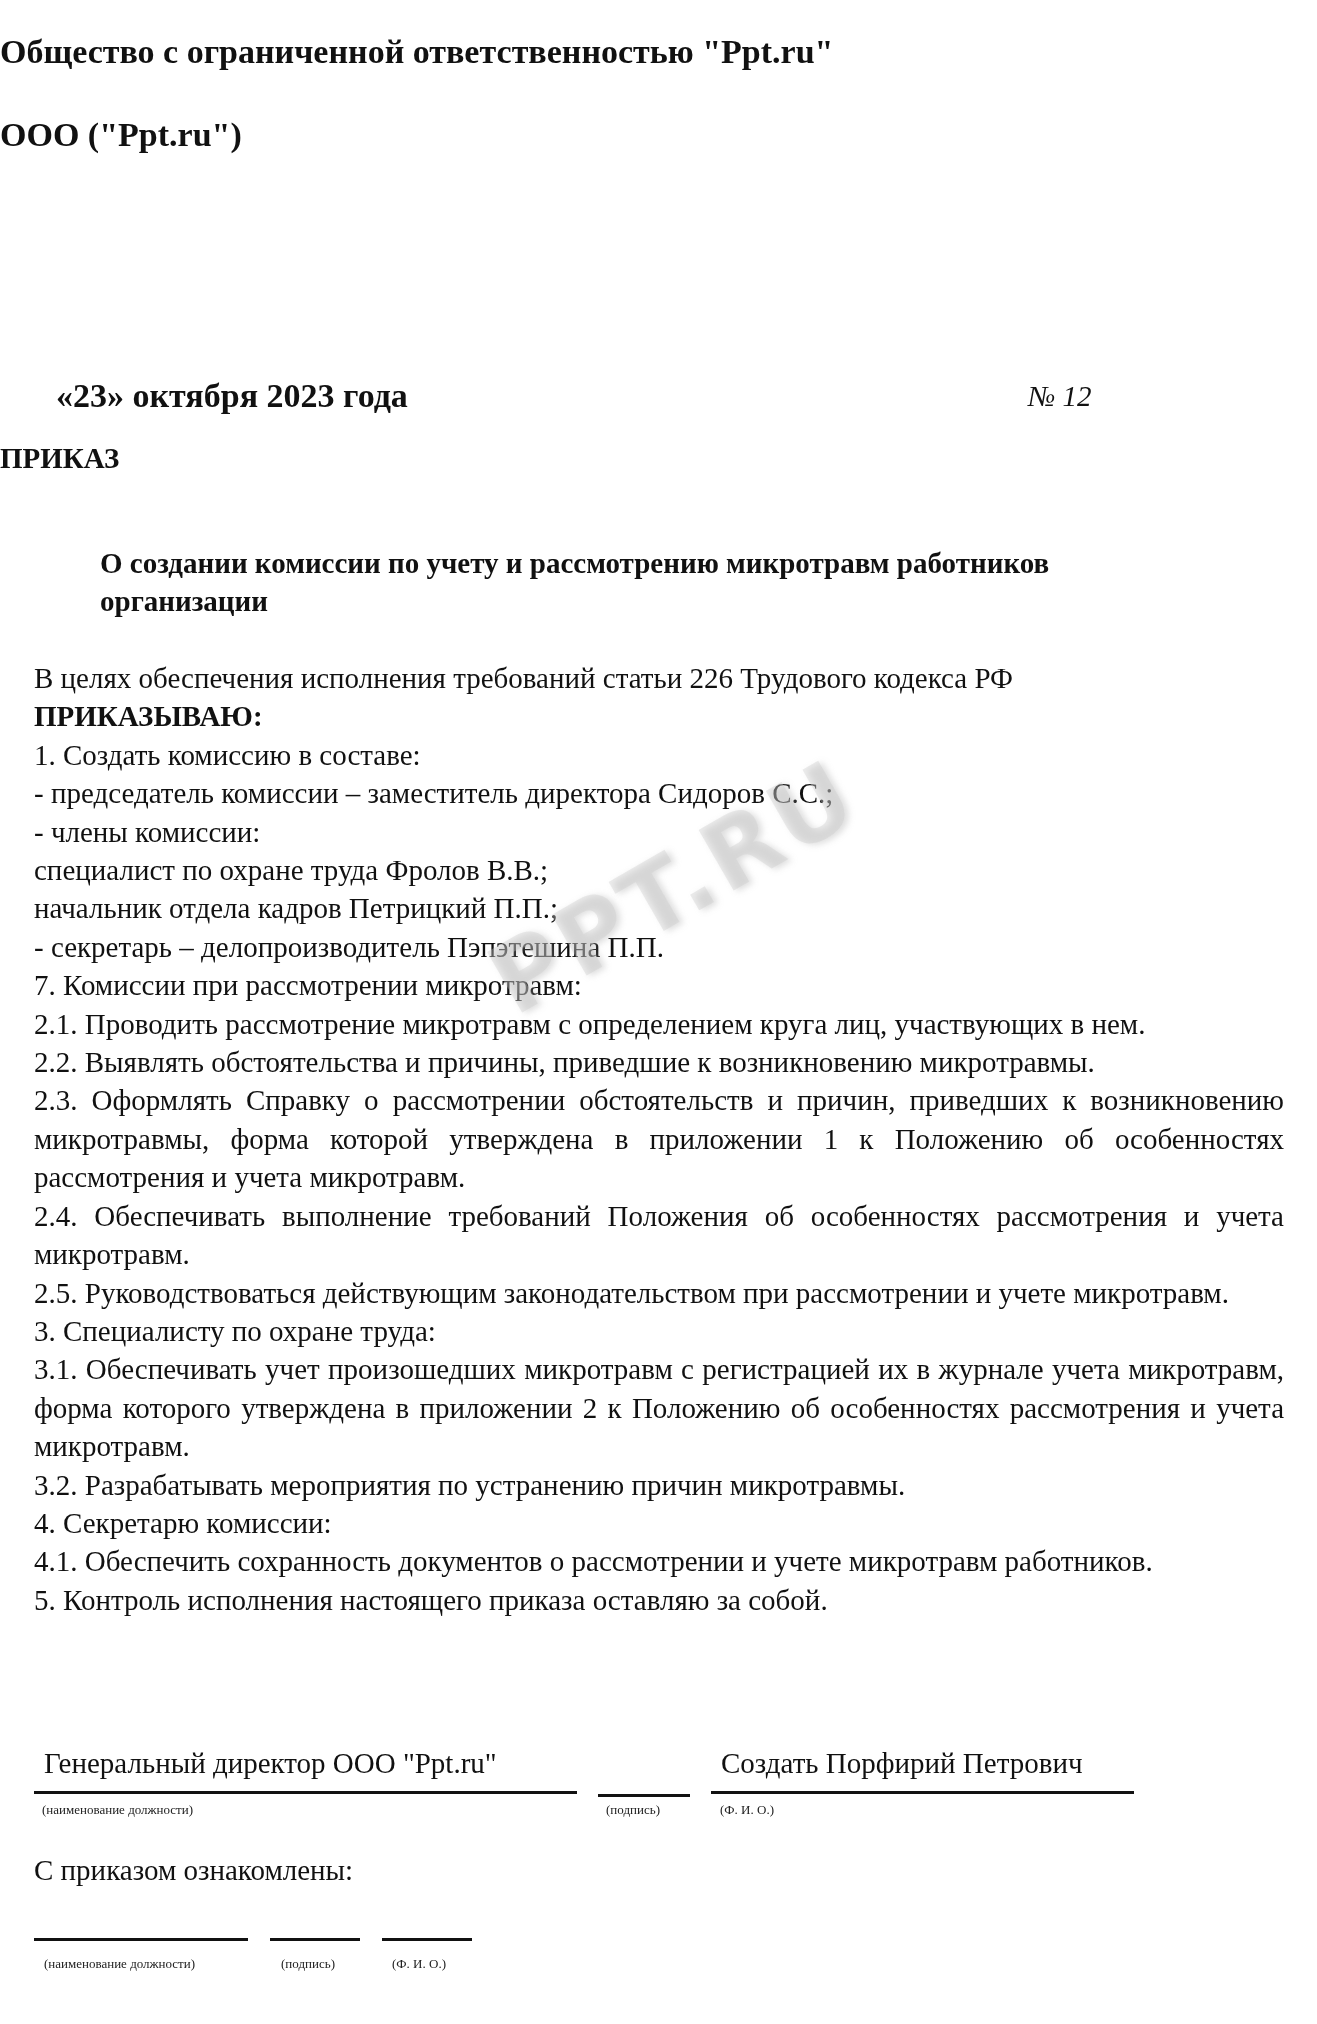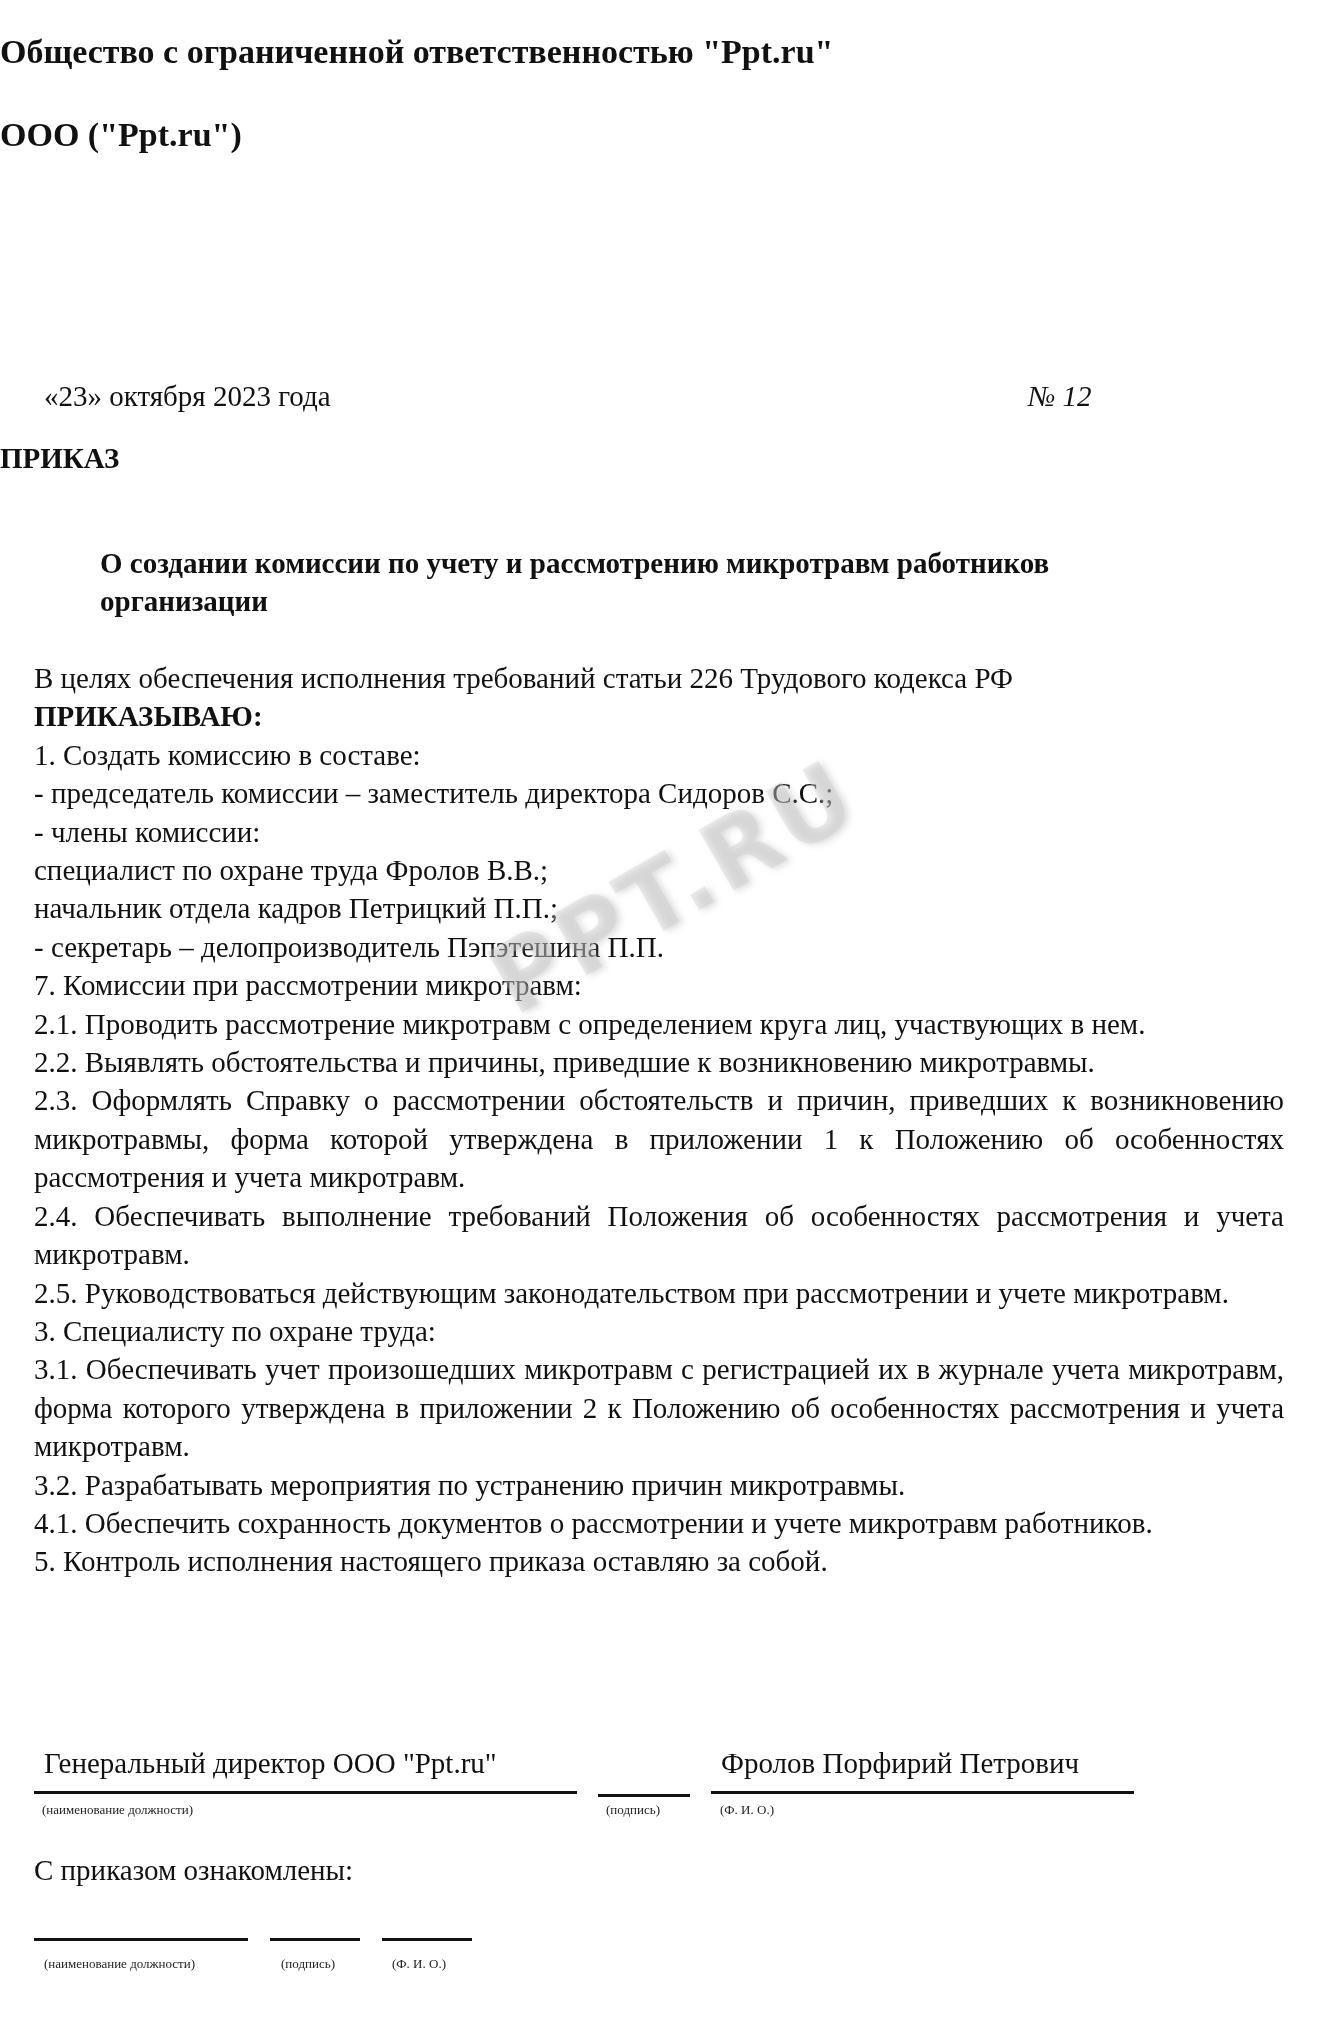--- a/index.html
+++ b/index.html
@@ -4,21 +4,21 @@
 <style>
   html, body { margin: 0; padding: 0; background: #ffffff; }
   body {
     width: 1317px; height: 2024px; position: relative; overflow: hidden;
     font-family: "Liberation Serif", "DejaVu Serif", serif; color: #111;
   }
   .abs { position: absolute; }
   .center { left: 0; width: 1317px; text-align: left; }
   .company { top: 30px; font-size: 34px; font-weight: bold; line-height: 44px; }
   .company-short { top: 113px; font-size: 34px; font-weight: bold; line-height: 44px; }
-  .date { left: 44px; top: 378px; font-size: 29px; line-height: 36px; }
+  .date { left: 56px; top: 378px; font-size: 34px; line-height: 36px; font-weight: bold; }
   .number { left: 1028px; top: 378px; font-size: 29px; line-height: 36px; font-style: italic; }
   .order-title { top: 440px; font-size: 29px; font-weight: bold; line-height: 36px; }
   .order-subject { top: 544px; left: 100px; width: 1117px; font-size: 29px; font-weight: bold; line-height: 38px; text-align: left; }
   .body-text { left: 34px; top: 659px; width: 1250px; font-size: 29px; line-height: 38.4px; }
   .body-text p { margin: 0; }
   .body-text .justify { text-align: justify; text-align-last: left; }
   .body-text .bold { font-weight: bold; }
   .sign-row { top: 1738px; left: 0; width: 1317px; height: 90px; }
   .sign-cell { position: absolute; top: 0; height: 56px; border-bottom: 3px solid #111; font-size: 29px; line-height: 50px; white-space: nowrap; }
   .sign-caption { position: absolute; top: 64px; font-size: 13px; color: #222; white-space: nowrap; }
@@ -55,28 +55,29 @@
   <p>- секретарь – делопроизводитель Пэпэтешина П.П.</p>
   <p>7. Комиссии при рассмотрении микротравм:</p>
   <p class="justify">2.1. Проводить рассмотрение микротравм с определением круга лиц, участвующих в нем.</p>
   <p>2.2. Выявлять обстоятельства и причины, приведшие к возникновению микротравмы.</p>
   <p class="justify">2.3. Оформлять Справку о рассмотрении обстоятельств и причин, приведших к возникновению микротравмы, форма которой утверждена в приложении 1 к Положению об особенностях рассмотрения и учета микротравм.</p>
   <p class="justify">2.4. Обеспечивать выполнение требований Положения об особенностях рассмотрения и учета микротравм.</p>
   <p class="justify">2.5. Руководствоваться действующим законодательством при рассмотрении и учете микротравм.</p>
   <p>3. Специалисту по охране труда:</p>
   <p class="justify">3.1. Обеспечивать учет произошедших микротравм с регистрацией их в журнале учета микротравм, форма которого утверждена в приложении 2 к Положению об особенностях рассмотрения и учета микротравм.</p>
   <p>3.2. Разрабатывать мероприятия по устранению причин микротравмы.</p>
+  <p>4. Секретарю комиссии:</p>
   <p class="justify">4.1. Обеспечить сохранность документов о рассмотрении и учете микротравм работников.</p>
   <p>5. Контроль исполнения настоящего приказа оставляю за собой.</p>
 </div>
 
 <div class="abs sign-row">
   <div class="sign-cell" style="left:34px;width:543px;padding-left:10px;box-sizing:border-box;">Генеральный директор ООО "Ppt.ru"</div>
   <div class="sign-cell" style="left:598px;width:92px;"></div>
-  <div class="sign-cell" style="left:711px;width:423px;padding-left:10px;box-sizing:border-box;">Фролов Порфирий Петрович</div>
+  <div class="sign-cell" style="left:711px;width:423px;padding-left:10px;box-sizing:border-box;">Создать Порфирий Петрович</div>
   <div class="sign-caption" style="left:42px;">(наименование должности)</div>
   <div class="sign-caption" style="left:606px;">(подпись)</div>
   <div class="sign-caption" style="left:720px;">(Ф. И. О.)</div>
 </div>
 
 <div class="abs acq-title">С приказом ознакомлены:</div>
 
 <div class="abs acq-row">
   <div class="blank-line" style="left:34px;width:214px;"></div>
   <div class="blank-line" style="left:270px;width:90px;"></div>

